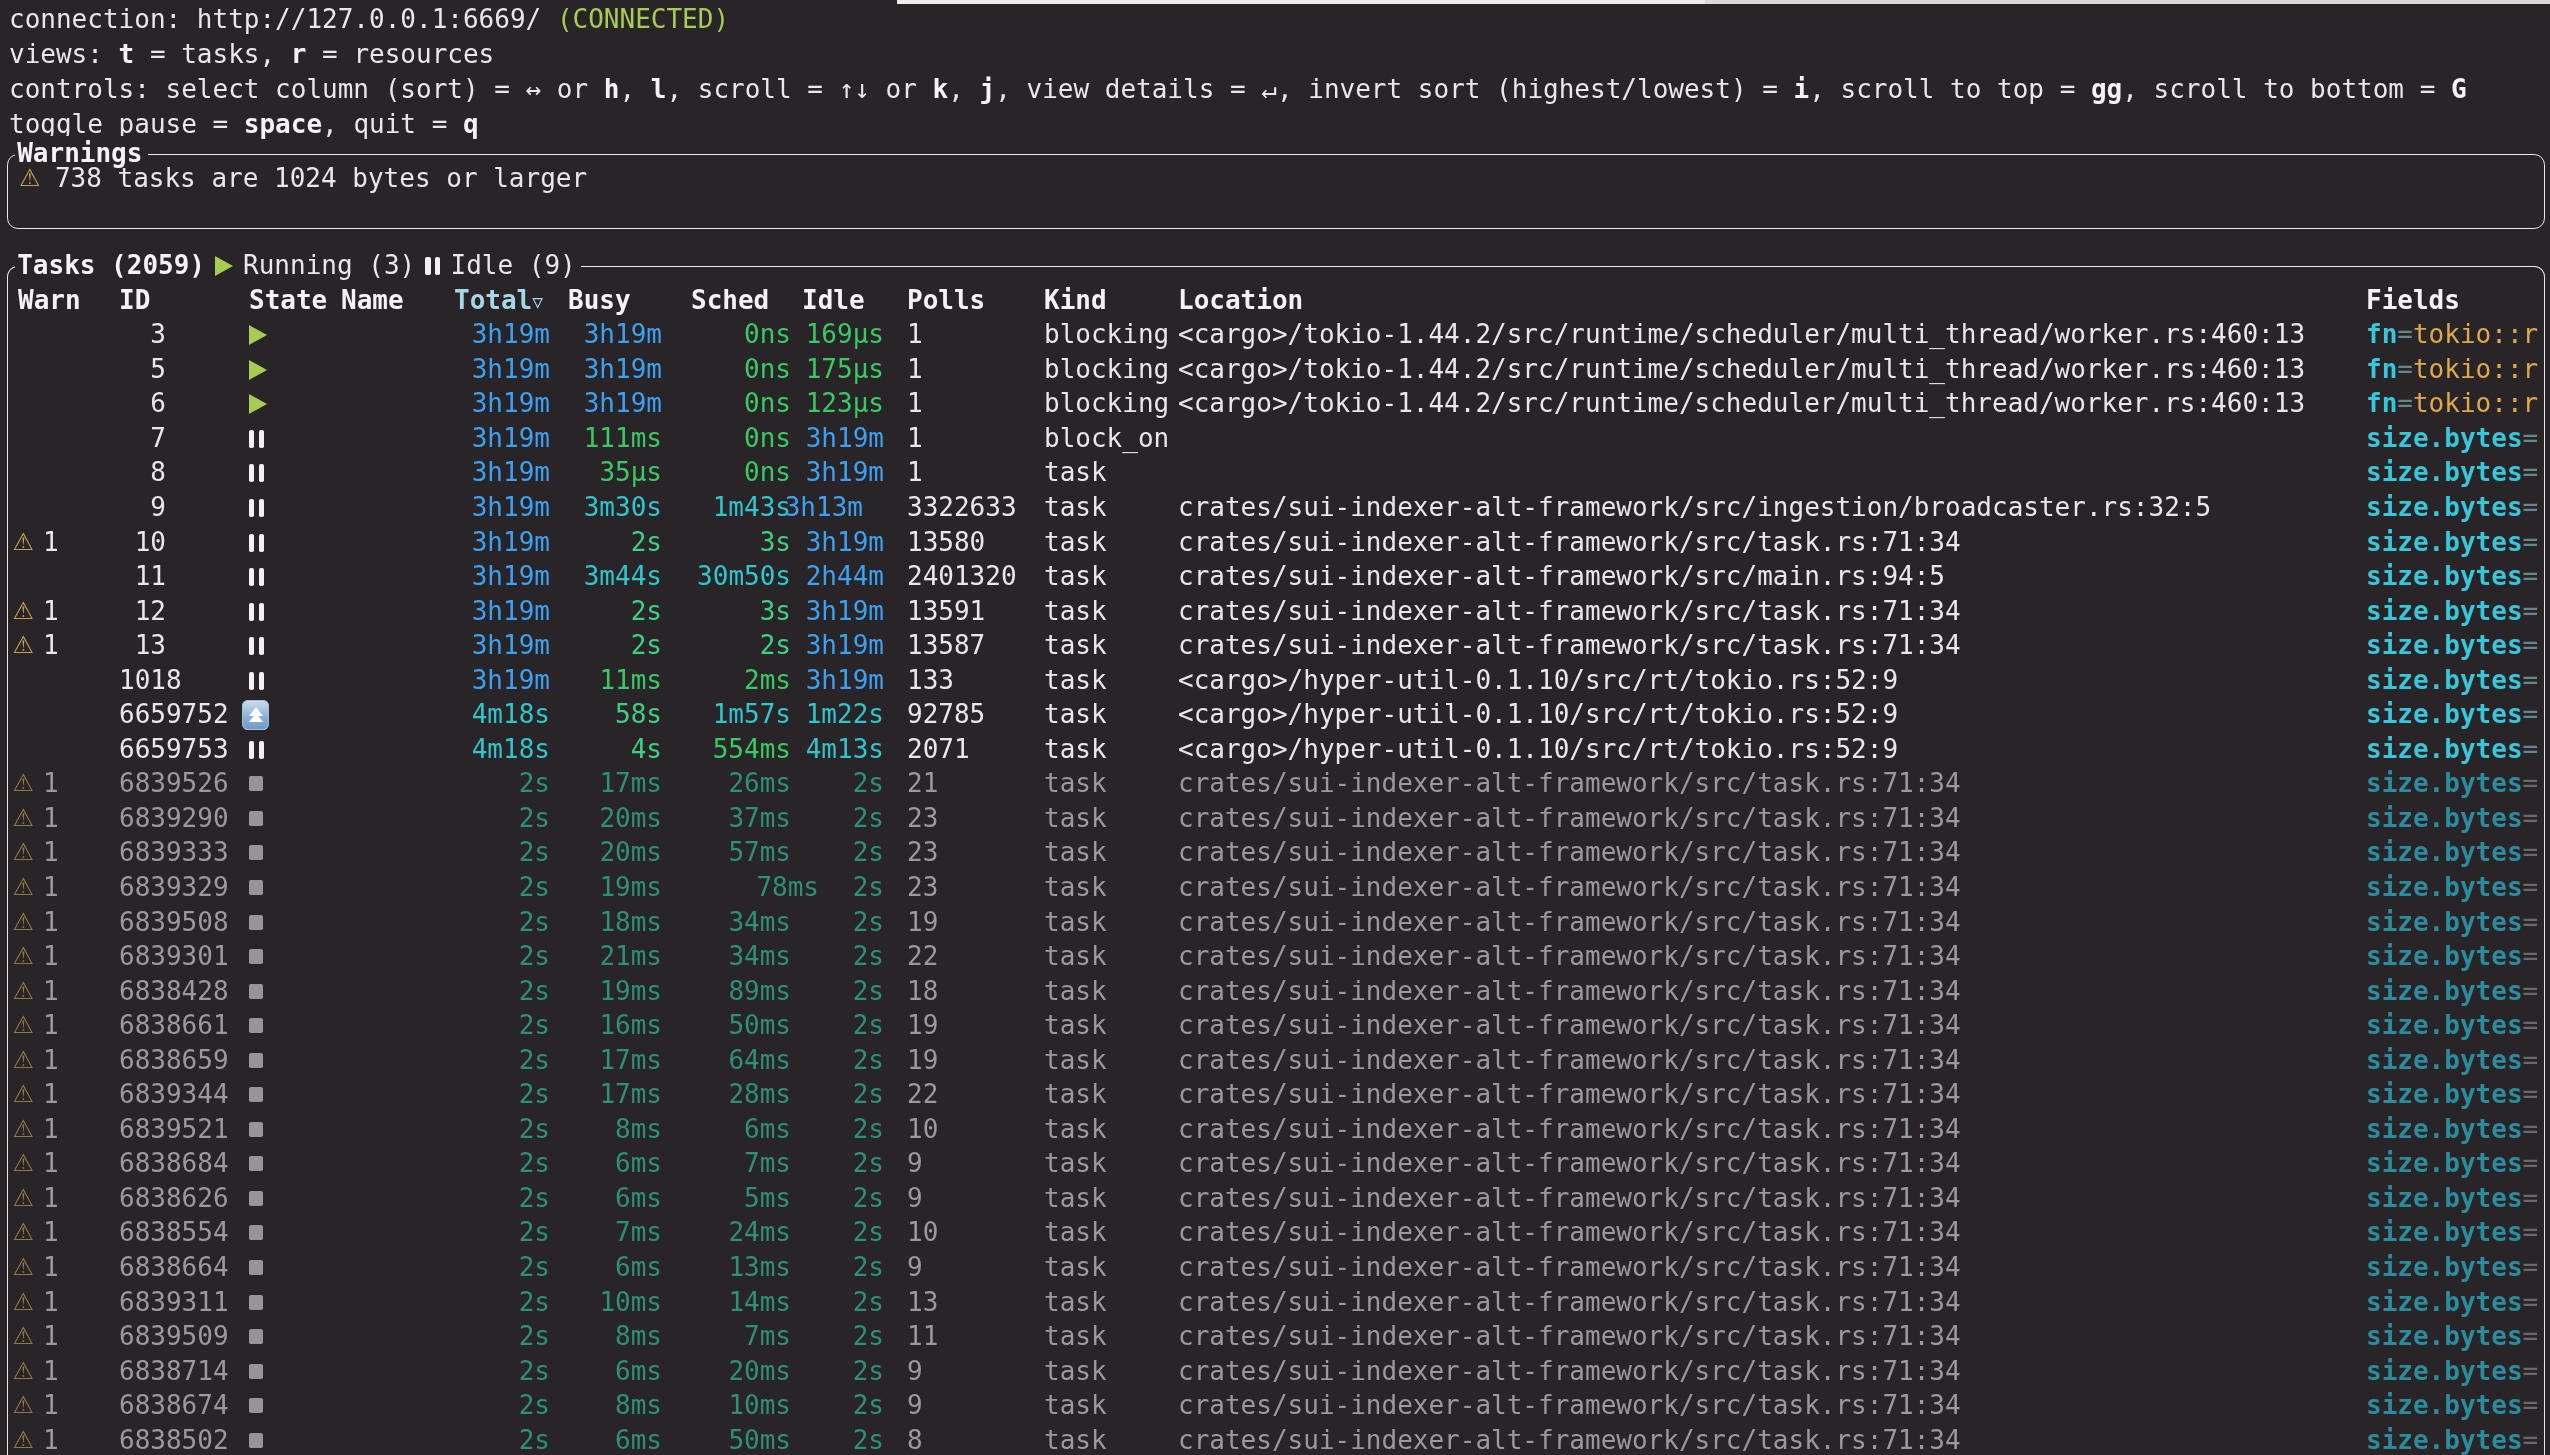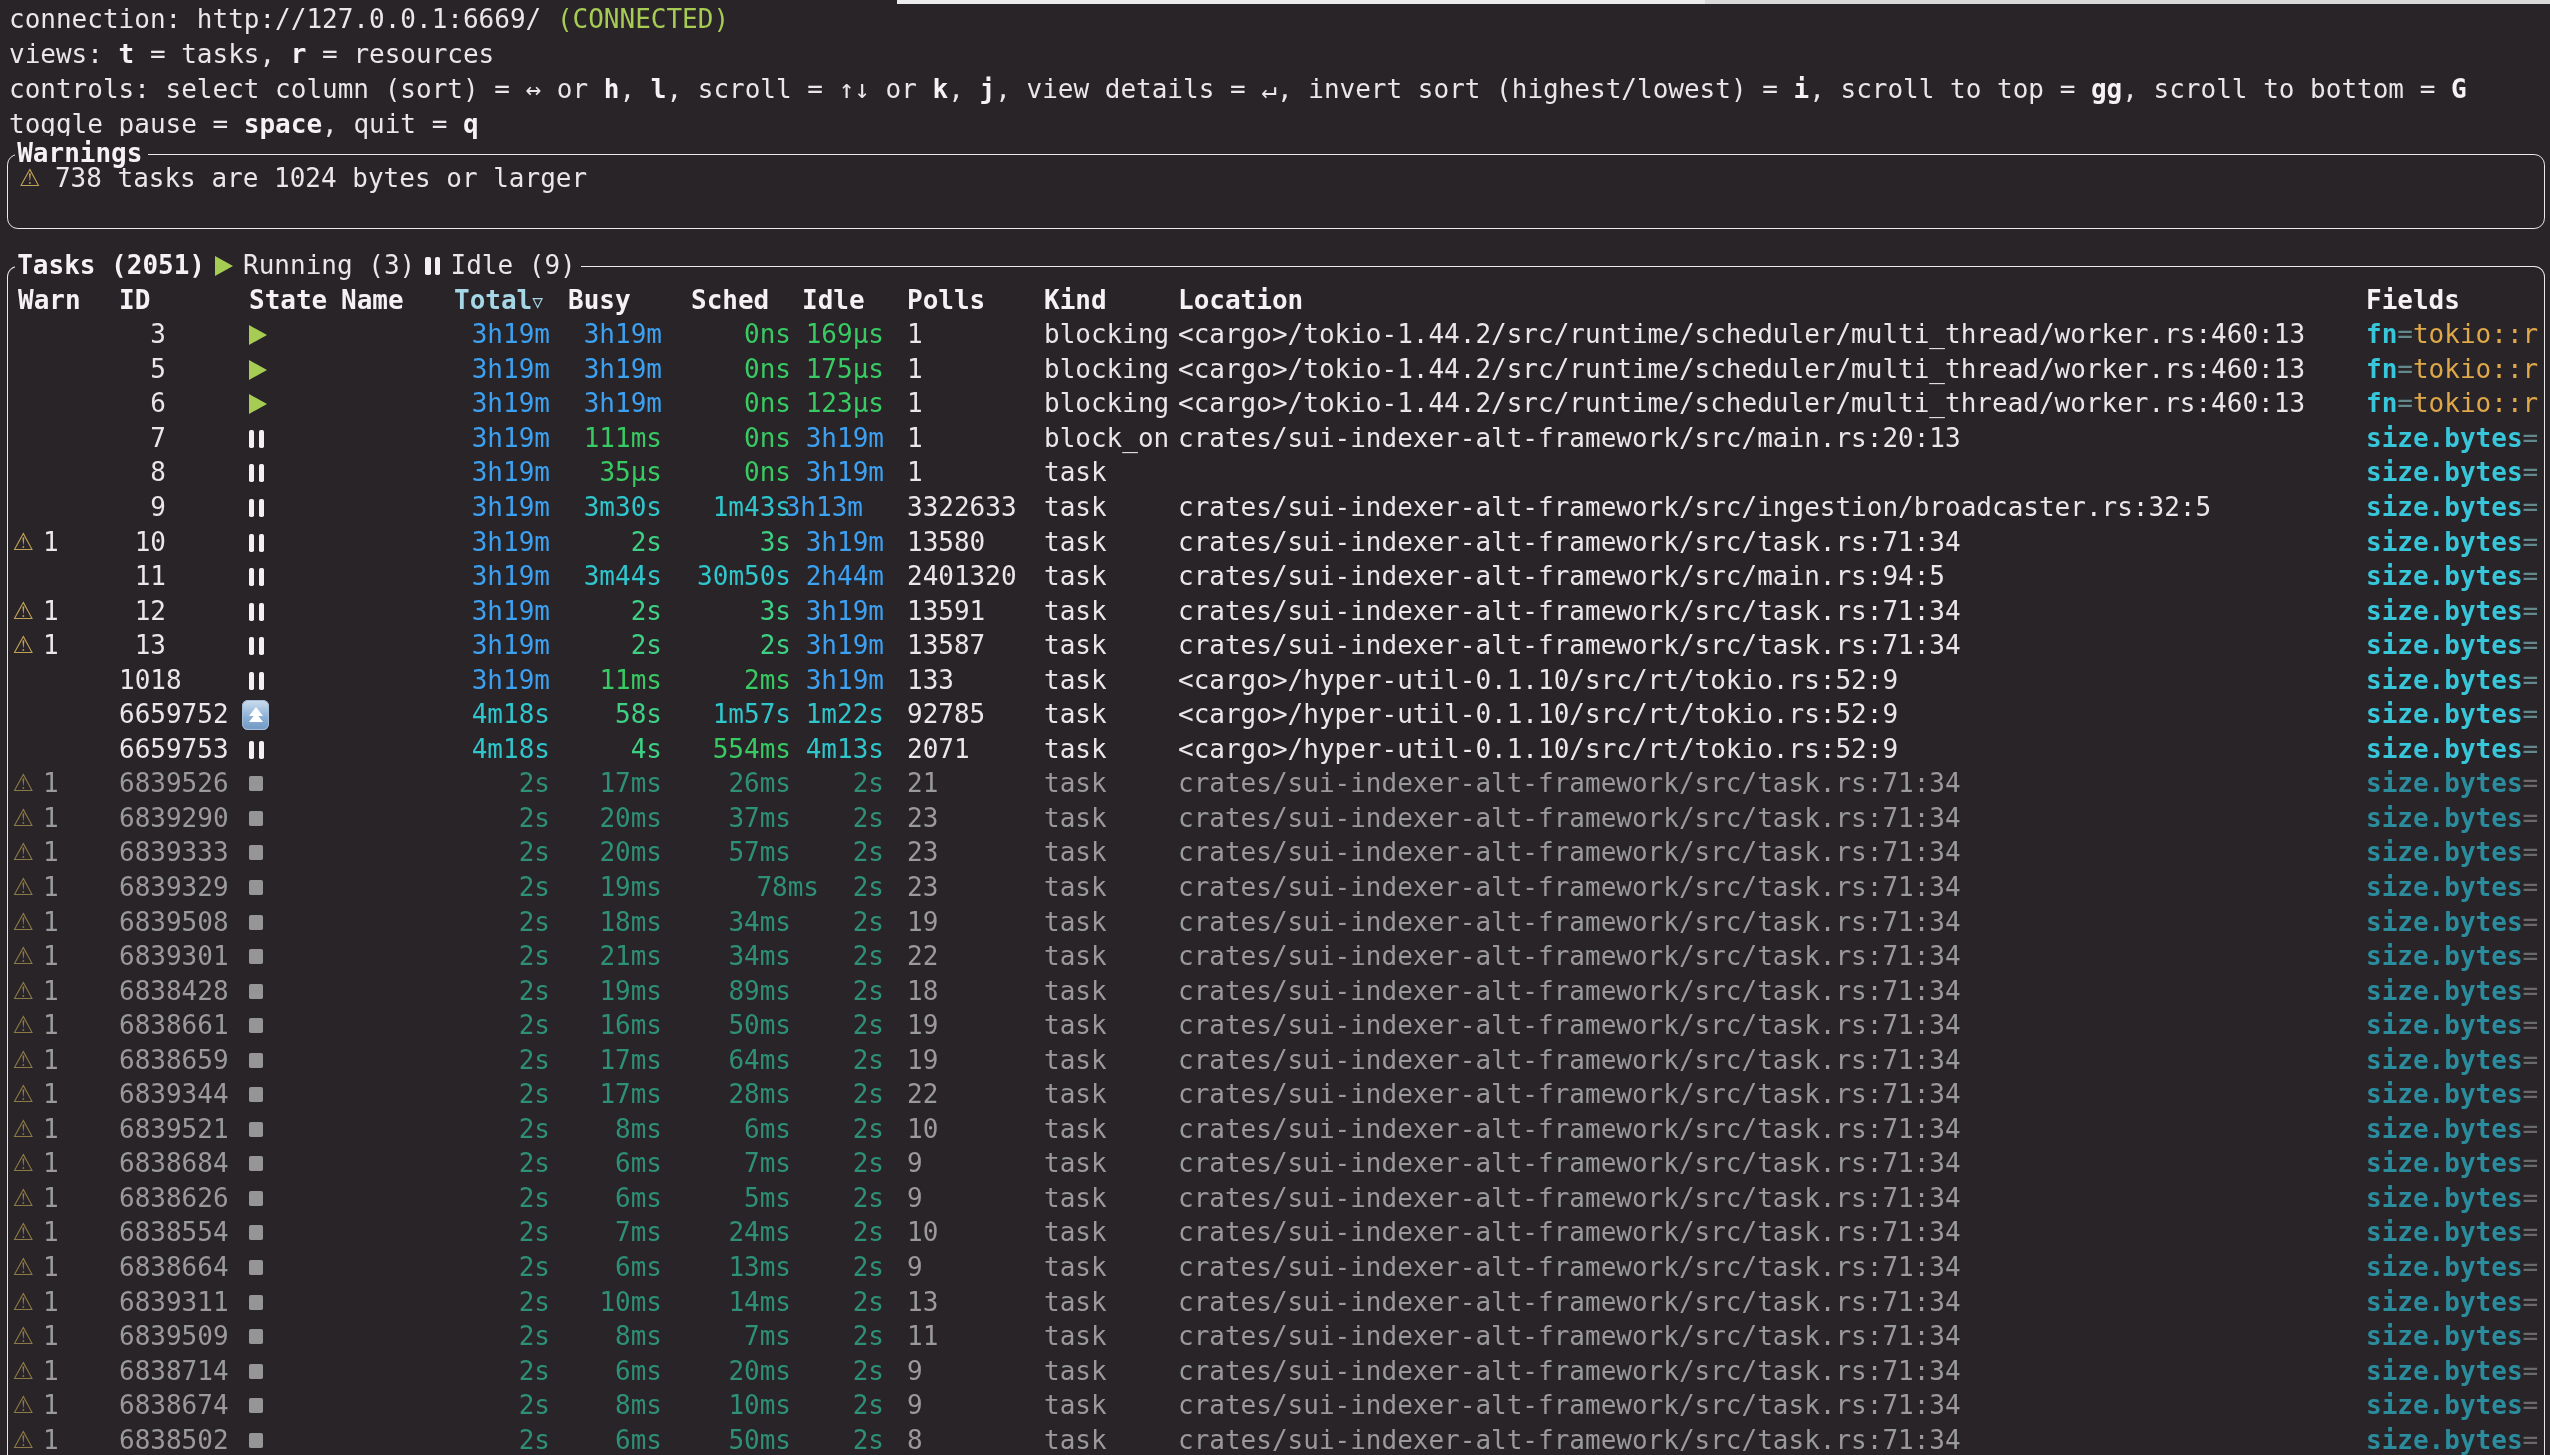--- a/index.html
+++ b/index.html
@@ -60,21 +60,21 @@
 <div class="panel" id="warnings-panel">
   <span class="panel-title b">Warnings</span>
   <div id="warning-row">
     <span class="warn-icon">⚠</span>
     <span>738 tasks are 1024 bytes or larger</span>
   </div>
 </div>
 
 <div class="panel" id="tasks-panel">
   <span class="panel-title">
-    <span class="b">Tasks (2051)</span>
+    <span class="b">Tasks (2059)</span>
     <span class="tri"></span>
     <span>Running (3)</span>
     <span class="pause"><i></i><i></i></span>
     <span>Idle (9)</span>
   </span>
 </div>
 
 <div id="table">
     <span class="hcell" style="left: 18px; top: 283px;">Warn</span>
     <span class="hcell" style="left: 119px; top: 283px;">ID</span>
@@ -137,21 +137,20 @@
           <i></i>
           <i></i>
         </span>
       </span>
       <span class="cell u-h r" style="left: 442px; width: 108px;">3h19m</span>
       <span class="cell u-x r" style="left: 537px; width: 125px;">111ms</span>
       <span class="cell u-x r" style="left: 666px; width: 125px;">0ns</span>
       <span class="cell u-h r" style="left: 795px; width: 89px;">3h19m</span>
       <span class="cell" style="left: 907px;">1</span>
       <span class="cell" style="left: 1044px;">block_on</span>
-      <span class="cell" style="left: 1178px;">crates/sui-indexer-alt-framework/src/main.rs:20:13</span>
       <span class="cell" style="left: 2366px;"><span class="fkey">size.bytes</span><span class="feq">=</span></span>
     </div>
     <div class="trow" style="top: 455px;">
       <span class="cell" style="left: 119px;">  8</span>
       <span class="icell" style="left: 249px; top: 0px;">
         <span class="pause">
           <i></i>
           <i></i>
         </span>
       </span>

